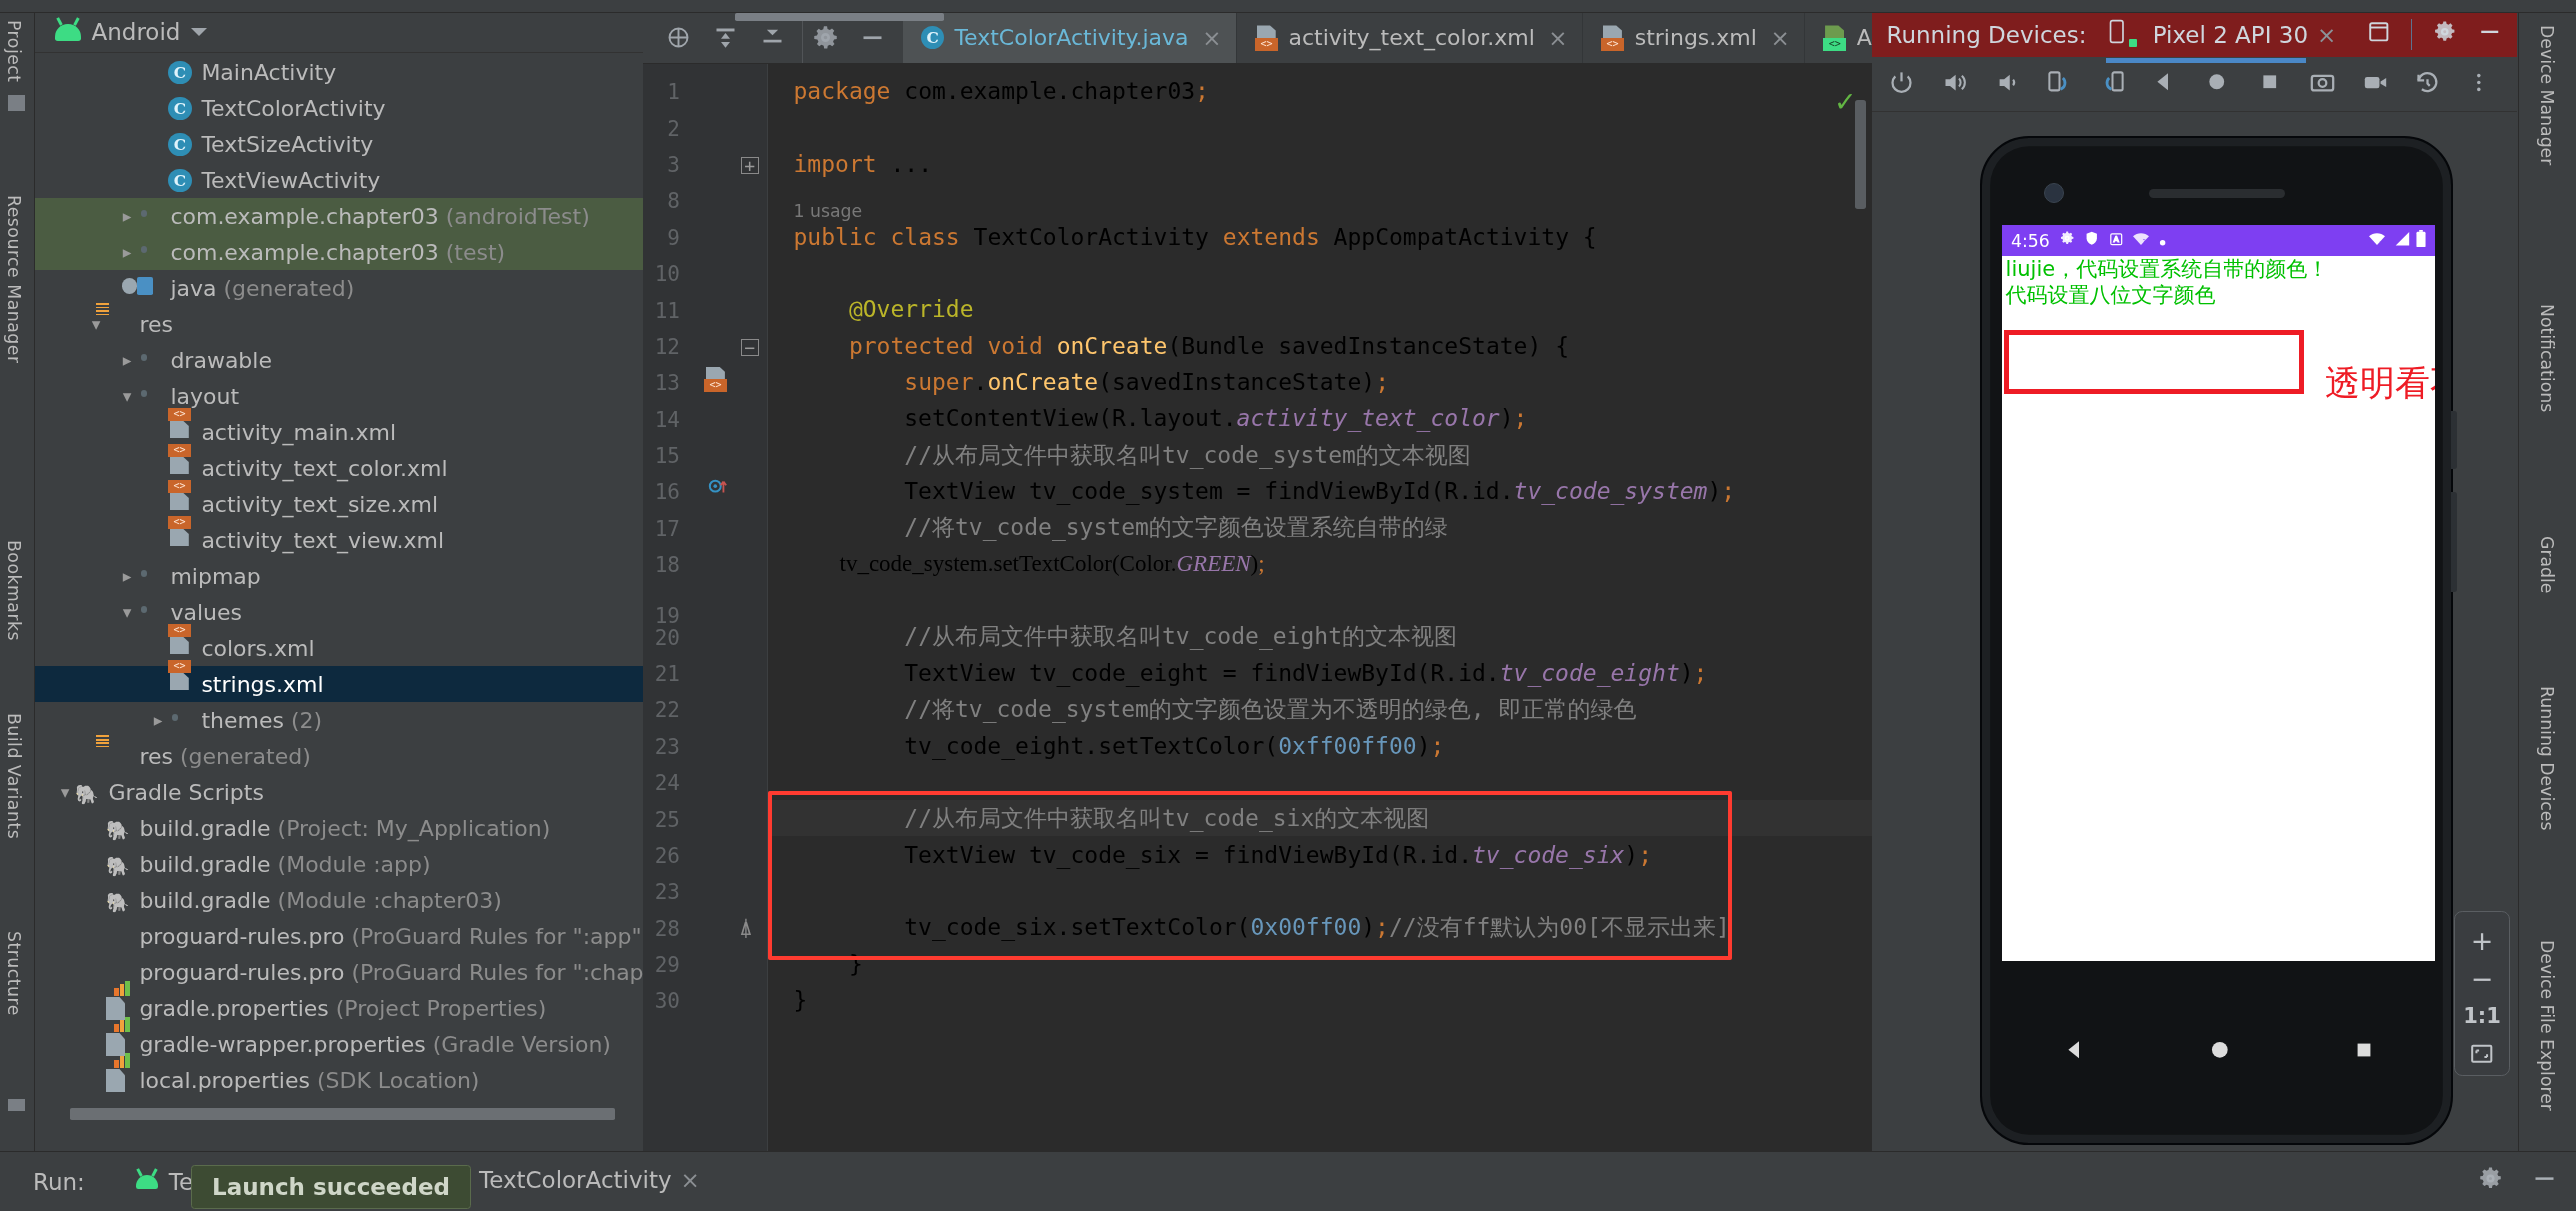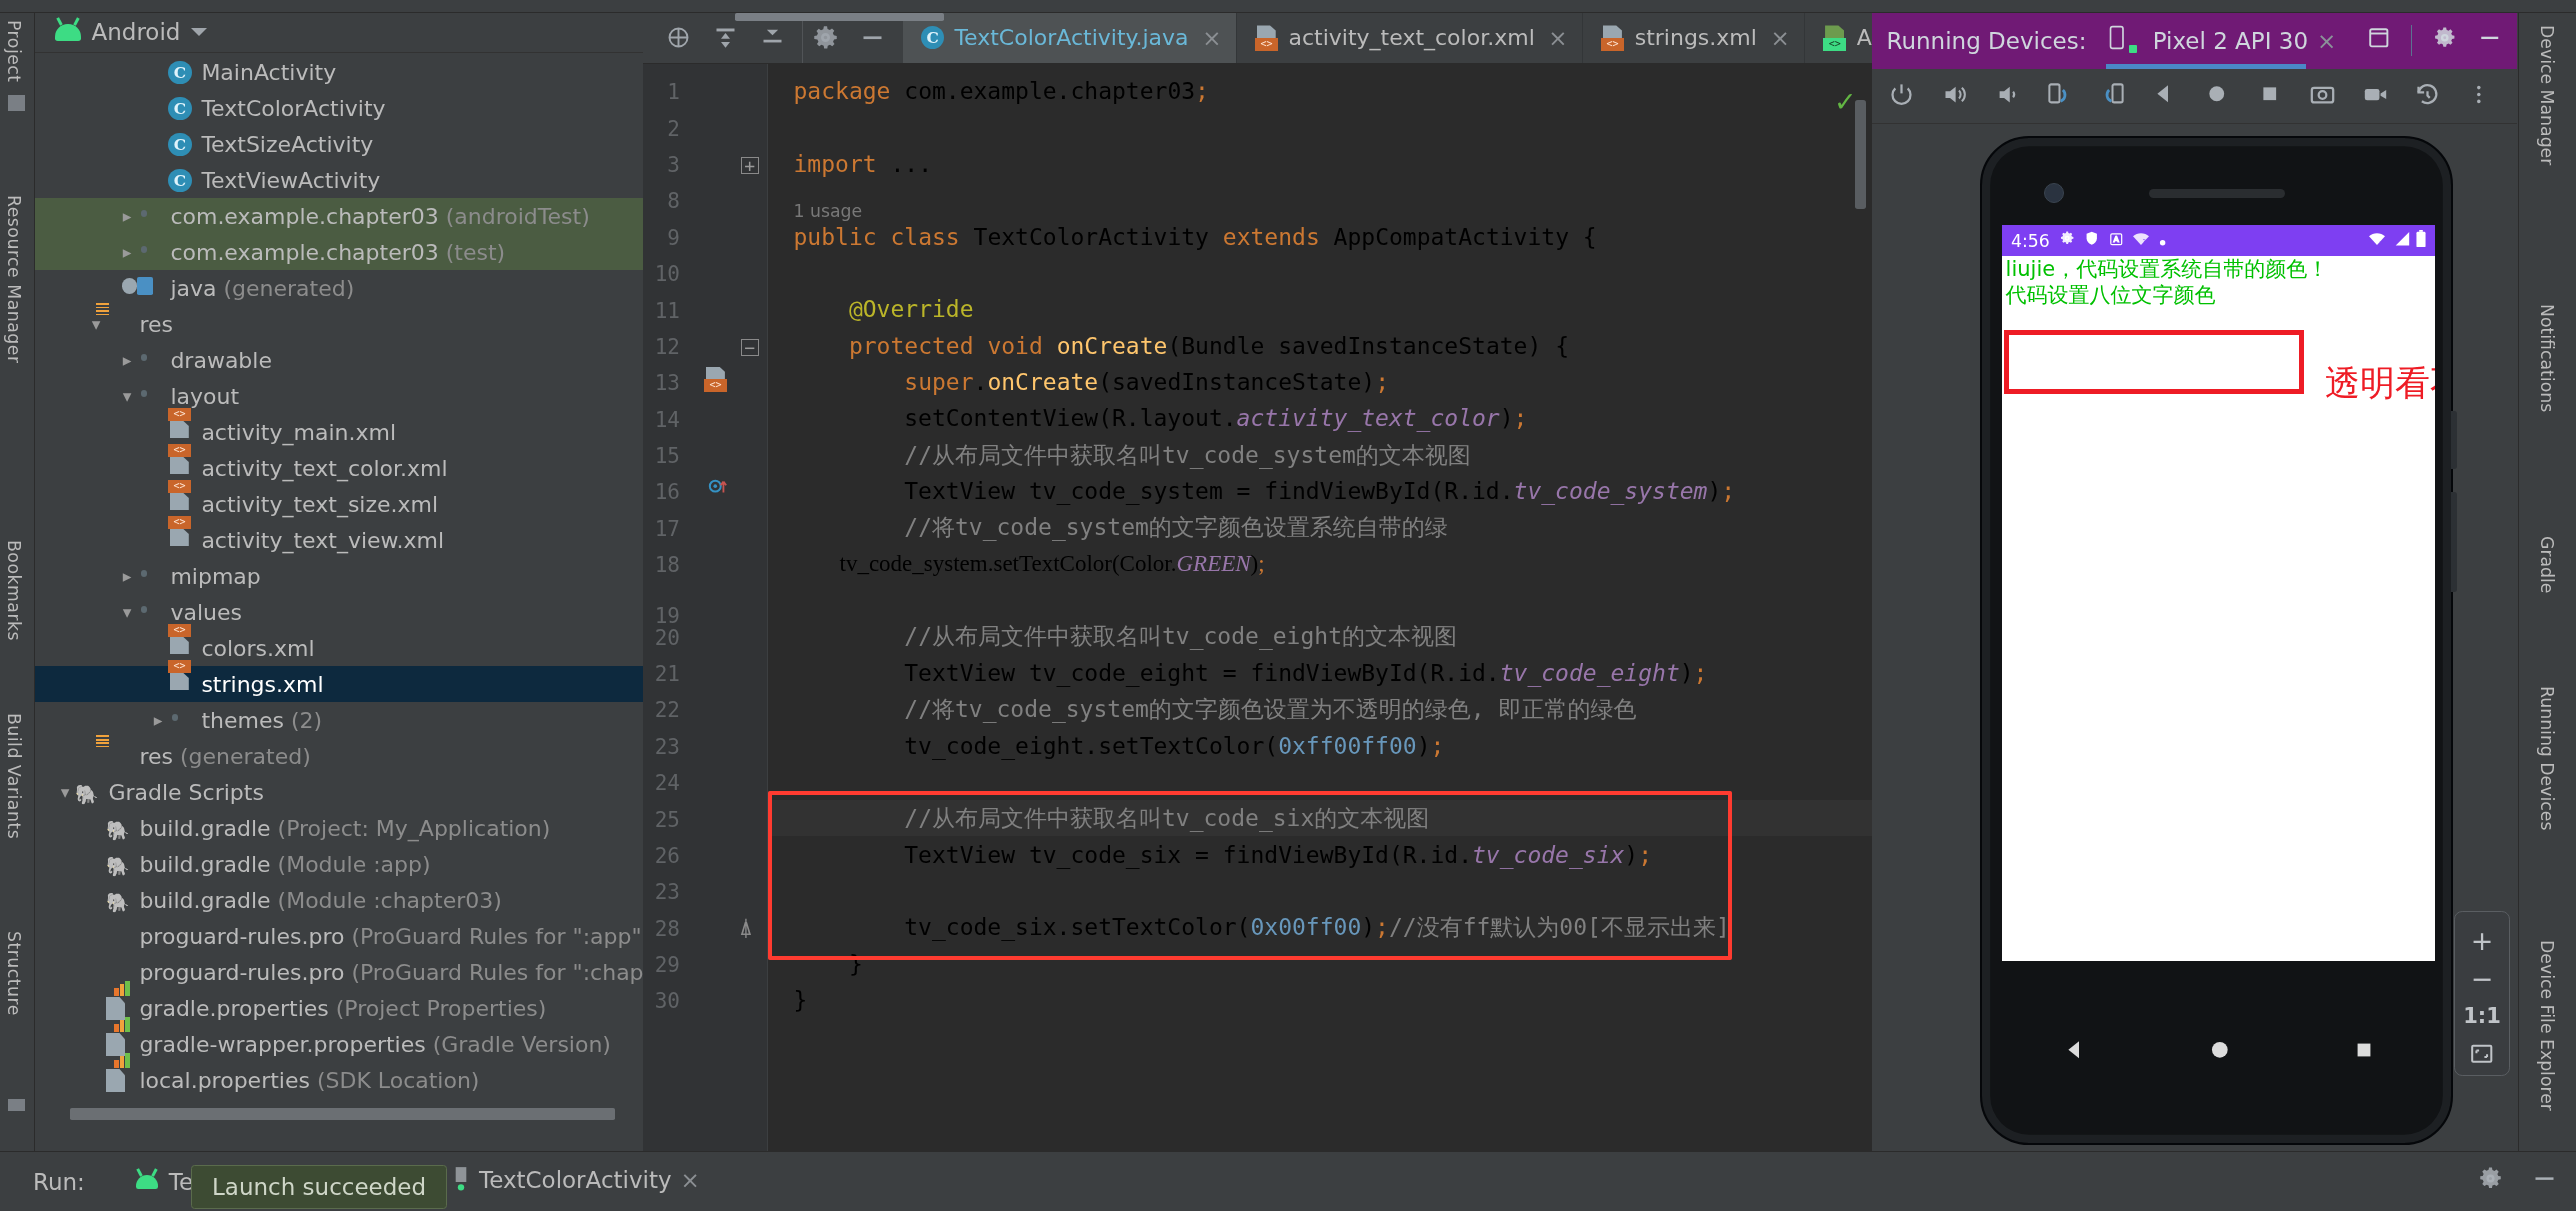--- a/index.html
+++ b/index.html
@@ -125,21 +125,21 @@
   #codescrollH { position:absolute; left:92px; top:0; width:209px; height:8.2px;
     background:#7a7f85; border-radius:1.8px; }
   #editscrollV { position:absolute; right:7.3px; top:36px; width:11px; height:109px;
     background:#595d61; border-radius:2.7px; }
   #inspect-ok { position:absolute; right:16.4px; top:22px; color:#62b543;
     font-size:27px; }
 
   
   #devpanel { position:absolute; left:1872px; top:12.7px; width:645px; height:1138px;
     background:#3c3f41; }
-  #devhead { height:56px; background:#701a75; display:flex; align-items:center;
+  #devhead { height:44px; background:#7f1d1d; display:flex; align-items:center;
     padding-left:14.5px; color:#cfd6dd; font-size:23px; gap:16.4px; position:relative;}
   #devtab { display:flex; align-items:center; gap:9px; position:relative;
     padding:0 5.5px 0 3.6px; height:56px; }
   #devtab .under { position:absolute; left:3.6px; right:36px; bottom:0; height:4.5px;
     background:#4a88c7; }
   #devhead .right { margin-left:auto; display:flex; align-items:center; gap:20px;
     padding-right:14.5px; }
   #devtools { height:55px; display:flex; align-items:center; gap:23.6px;
     padding-left:16.4px; background:#3c3f41; border-bottom:0.9px solid #323232;}
   #devtools .dt { color:#a9afb5; width:29px; height:29px; position:relative; }
@@ -190,21 +190,21 @@
   #bottombar { position:absolute; left:0; top:1151px; width:2576px; height:61px;
     background:#3c3f41; border-top:0.9px solid #2b2b2b; display:flex;
     align-items:center; }
   #bottombar .bl { color:#bbbbbb; font-size:23px; }
   #runlbl { padding-left:33px; }
   #runtab { display:flex; align-items:center; gap:11px; padding-left:51px;
     font-size:23px; color:#bbbbbb; }
   #tooltip { position:absolute; left:191px; top:1165px; height:44px;
     background:#3d4b33; border:0.9px solid #5a6b4c; border-radius:3.6px;
     display:flex; align-items:center; padding:0 20px; color:#cfd6c8;
-    font-size:23px; white-space:nowrap; z-index:20; }
+    font-size:23px; white-space:nowrap; z-index:20;font-weight:bold; }
   #runtab2 { position:absolute; left:452px; top:1165px; display:flex;
     align-items:center; gap:9px; font-size:23px; color:#bbbbbb; }
   #bottomright { position:absolute; right:18px; top:1165px; display:flex;
     align-items:center; gap:27px; color:#a9afb5; }
 </style>
 </head>
 <body>
 
 <div id="topstrip"></div>
 

